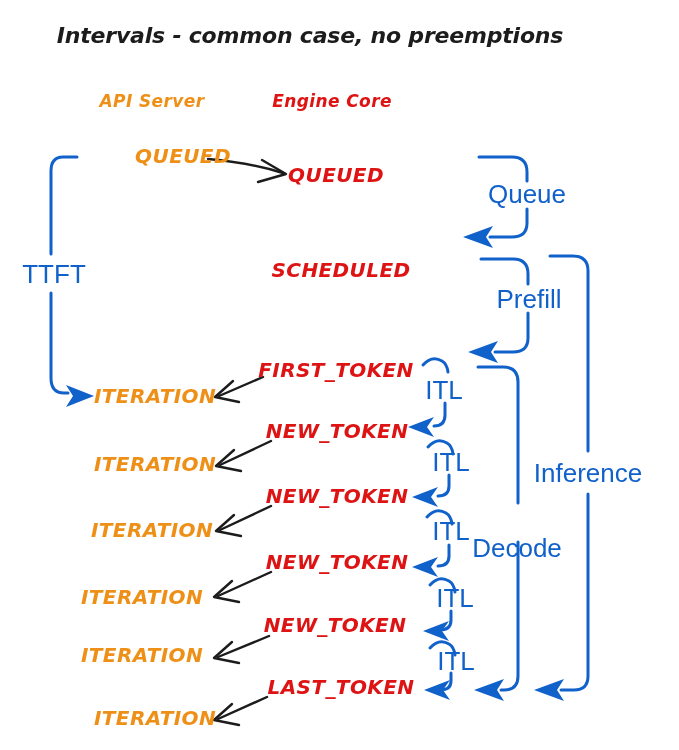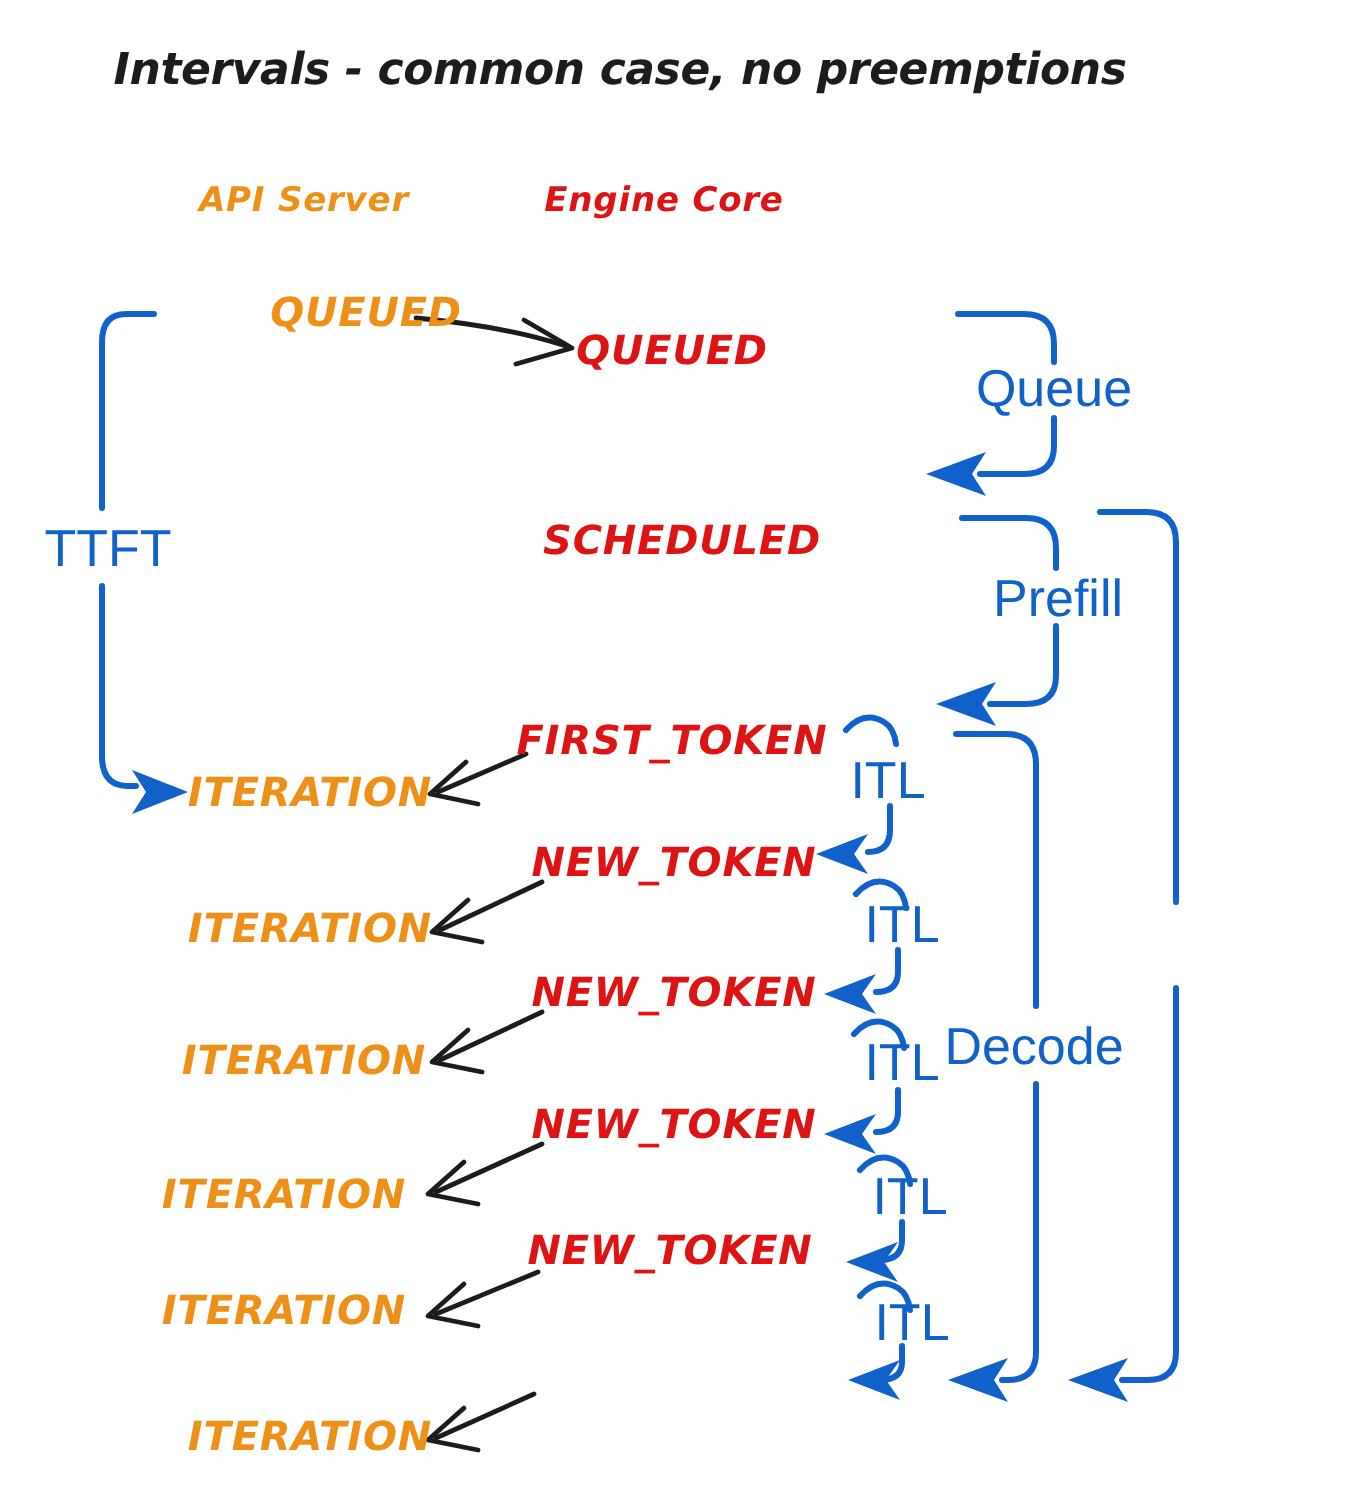--- a/index.html
+++ b/index.html
@@ -132,24 +132,26 @@
   <div class="lbl hand ev orange" style="left:142px;top:655px">ITERATION</div>
   <div class="lbl hand ev orange" style="left:155px;top:718px">ITERATION</div>
 
   <div class="lbl hand ev red" style="left:336px;top:175px">QUEUED</div>
   <div class="lbl hand ev red" style="left:336px;top:370px">FIRST_TOKEN</div>
   <div class="lbl hand ev red" style="left:341px;top:270px">SCHEDULED</div>
   <div class="lbl hand ev red" style="left:337px;top:431px">NEW_TOKEN</div>
   <div class="lbl hand ev red" style="left:337px;top:496px">NEW_TOKEN</div>
   <div class="lbl hand ev red" style="left:337px;top:562px">NEW_TOKEN</div>
   <div class="lbl hand ev red" style="left:335px;top:625px">NEW_TOKEN</div>
+  <div class="lbl hand ev red" style="left:341px;top:687px">LAST_TOKEN</div>
 
   <div class="lbl blue-lbl" style="left:54px;top:274px">TTFT</div>
   <div class="lbl blue-lbl" style="left:527px;top:194px">Queue</div>
   <div class="lbl blue-lbl" style="left:529px;top:299px">Prefill</div>
-  <div class="lbl blue-lbl" style="left:517px;top:523px">Decode</div>
+  <div class="lbl blue-lbl" style="left:517px;top:548px">Decode</div>
+  <div class="lbl blue-lbl" style="left:588px;top:473px">Inference</div>
   <div class="lbl blue-lbl" style="left:444px;top:390px">ITL</div>
   <div class="lbl blue-lbl" style="left:451px;top:462px">ITL</div>
   <div class="lbl blue-lbl" style="left:451px;top:531px">ITL</div>
   <div class="lbl blue-lbl" style="left:455px;top:598px">ITL</div>
   <div class="lbl blue-lbl" style="left:456px;top:661px">ITL</div>
 
 </div>
 
 </body></html>

